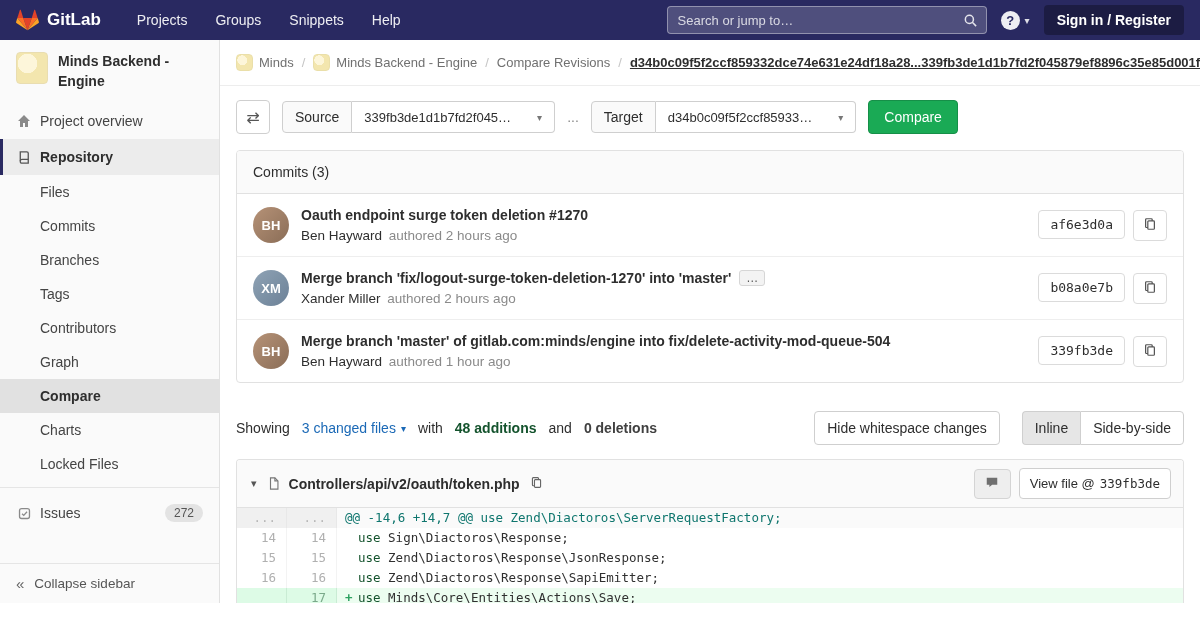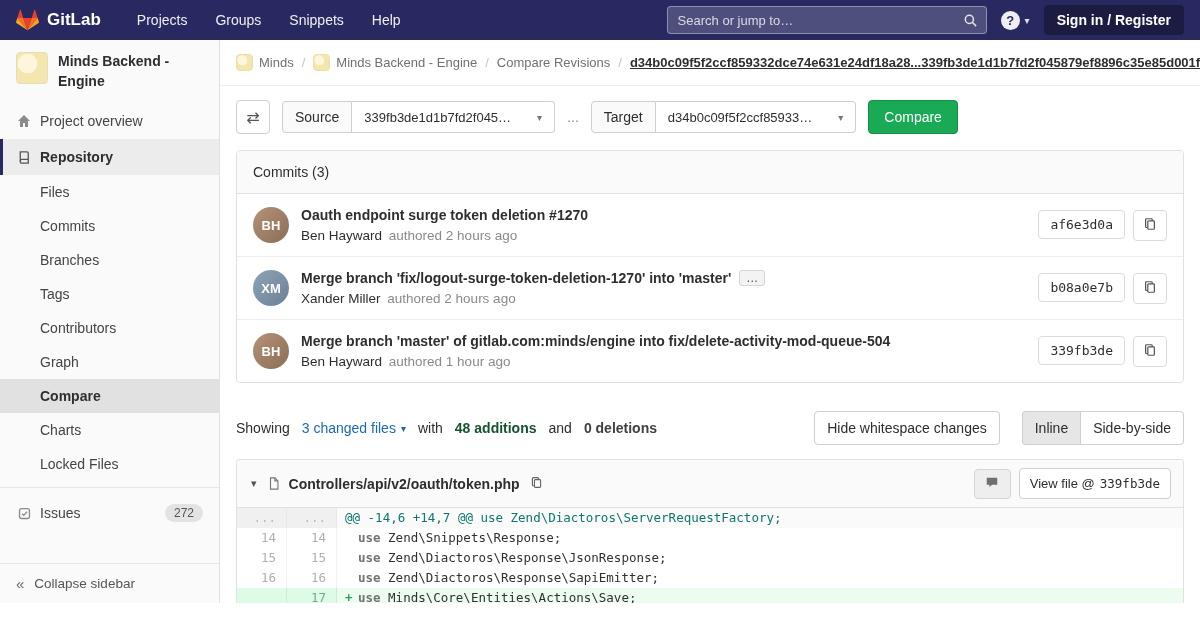--- a/index.html
+++ b/index.html
@@ -102,21 +102,21 @@
   .fh-spacer { flex:1; }
   .comment-btn { width:37px; height:30px; background:#eee; border:1px solid #d4d4d4; border-radius:4px; display:flex; align-items:center; justify-content:center; cursor:pointer; }
   .view-file-btn { display:flex; align-items:center; gap:5px; padding:7px 10px; font-size:13px; }
   .mono { font-family:"DejaVu Sans Mono","Liberation Mono",monospace; font-size:12.5px; }
 
   .diff-table { font-family:"DejaVu Sans Mono","Liberation Mono",monospace; font-size:12.5px; line-height:20px; }
   .dline { display:flex; height:20px; }
   .num { width:50px; flex:none; text-align:right; padding-right:10px; color:#b0b0b0; background:#fff; border-right:1px solid #f3f3f3; cursor:pointer; }
   .code { flex:1; padding-left:8px; color:#303030; white-space:pre; overflow:hidden; }
   .sign { display:inline-block; width:13px; }
-  .kw { font-weight:700; color:#737373; margin-right:1ch; }
+  .kw { font-weight:400; color:#14532d; margin-right:1ch; }
   .dline.hunk .num { background:#f0f0f0; color:#b8b8b8; border-color:#e8e8e8; }
   .dline.hunk .code { background:#fafafa; color:#0f766e; }
   .dline.add .num { background:#ddfbe6; color:#7aa98a; border-color:#c9ecd4; }
   .dline.add .code { background:#ecfdf0; }
   .dline.add .sign { color:#2da160; font-weight:700; }
 </style>
 </head>
 <body>
 
 <div class="page">
@@ -389,21 +389,21 @@
 
       <div class="diff-table">
         <div class="dline hunk">
           <span class="num">...</span>
           <span class="num">...</span>
           <span class="code">@@ -14,6 +14,7 @@ use Zend\Diactoros\ServerRequestFactory;</span>
         </div>
         <div class="dline">
           <span class="num">14</span>
           <span class="num">14</span>
-          <span class="code"><span class="sign"></span><span class="kw">use</span><span>Zend\Snippets\Response;</span></span>
+          <span class="code"><span class="sign"></span><span class="kw">use</span><span>Sign\Diactoros\Response;</span></span>
         </div>
         <div class="dline">
           <span class="num">15</span>
           <span class="num">15</span>
           <span class="code"><span class="sign"></span><span class="kw">use</span><span>Zend\Diactoros\Response\JsonResponse;</span></span>
         </div>
         <div class="dline">
           <span class="num">16</span>
           <span class="num">16</span>
           <span class="code"><span class="sign"></span><span class="kw">use</span><span>Zend\Diactoros\Response\SapiEmitter;</span></span>

